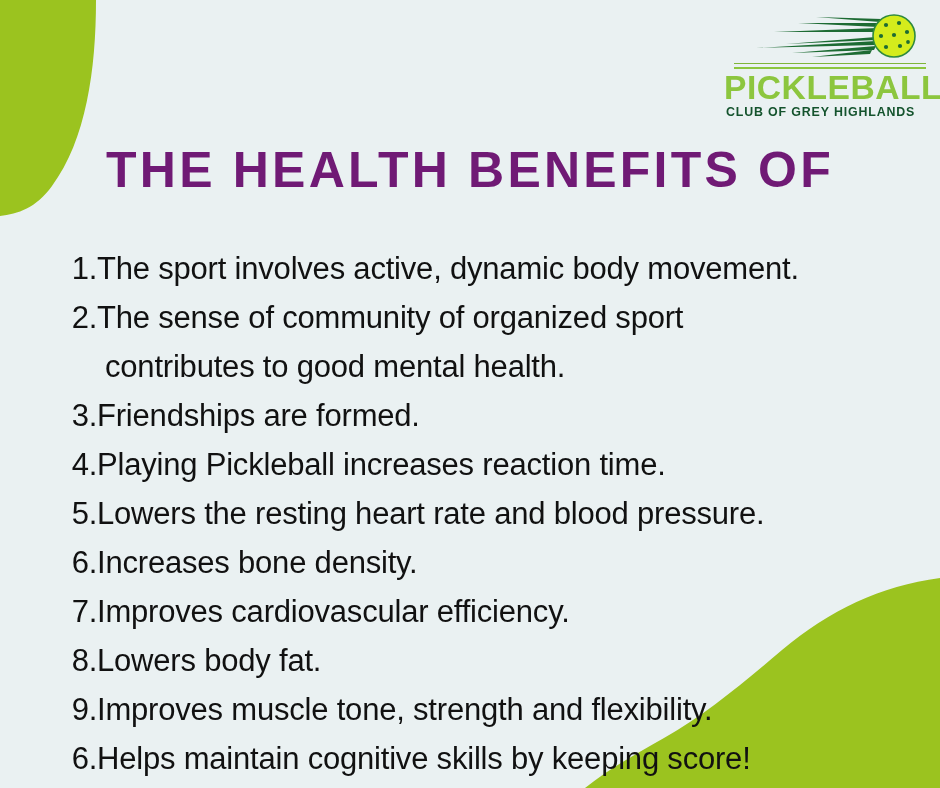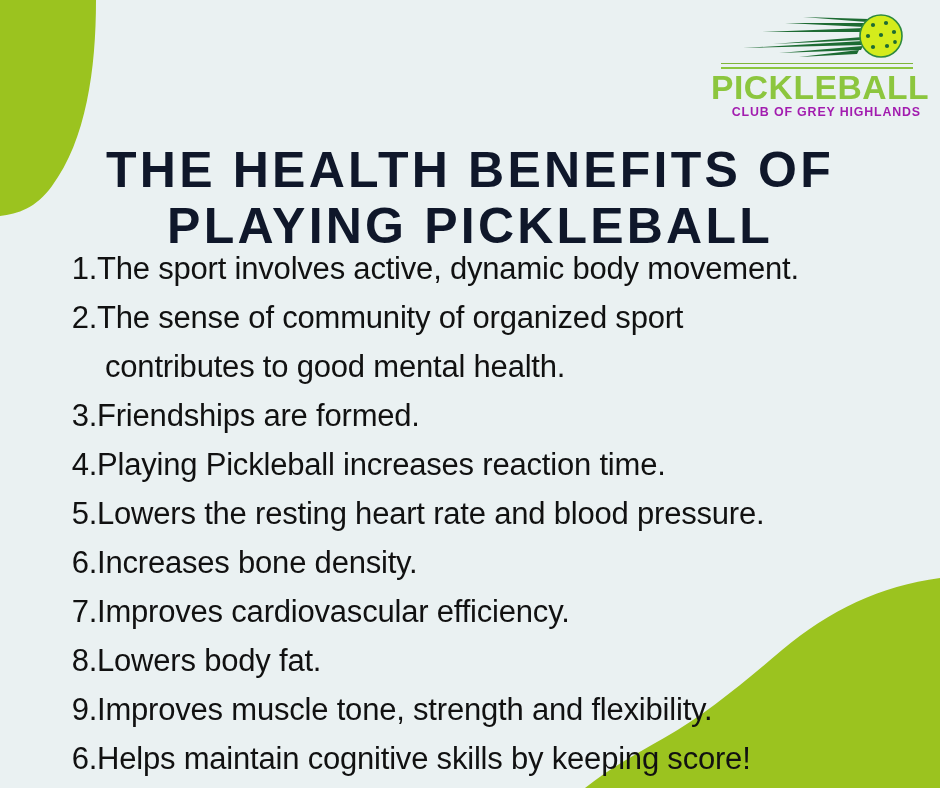--- a/index.html
+++ b/index.html
@@ -21,24 +21,24 @@
     position: absolute;
     left: 0; top: 0;
     width: 940px;
     height: 788px;
     pointer-events: none;
   }
 
   
   .logo {
     position: absolute;
-    right: 19px;
+    right: 6px;
     top: 12px;
     width: 208px;
-    text-align: right;
+    text-align: left;
   }
   .logo-ball-wrap {
     position: relative;
     height: 50px;
     width: 208px;
   }
   .logo-rules {
     width: 192px;
     margin: 0 auto;
     padding-top: 1px;
@@ -62,33 +62,33 @@
     color: #8cc63e;
     white-space: nowrap;
     transform: scaleX(1.02);
   }
   .logo-sub {
     font-family: "Liberation Sans", sans-serif;
     font-weight: bold;
     font-size: 12.4px;
     line-height: 15px;
     letter-spacing: 0.85px;
-    color: #a21caf;
+    color: #14532d;
     white-space: nowrap;
     margin-top: 1px;
   }
 
   
   .title {
     position: absolute;
     left: 0;
     top: 108px;
     width: 940px;
     text-align: center;
-    color: #0f172a;
+    color: #701a75;
     font-family: "Liberation Sans", sans-serif;
     font-weight: bold;
     font-size: 50px;
     line-height: 56px;
     letter-spacing: 3.2px;
     text-transform: uppercase;
   }
   .title-line { display: block; white-space: nowrap; }
 
   
@@ -169,21 +169,20 @@
     <div class="logo-rules">
       <div class="logo-rule thin"></div>
       <div class="logo-rule"></div>
     </div>
     <div class="logo-word">PICKLEBALL</div>
     <div class="logo-sub">CLUB OF GREY HIGHLANDS</div>
   </div>
 
   <h1 class="title">
     <span class="title-line">THE HEALTH BENEFITS OF</span>
-    <span class="title-line">PLAYING PICKLEBALL</span>
   </h1>
 
   <ol class="benefits" id="benefits-list">
       <li class="benefit-row">
         <span class="benefit-num">1.</span>
         <span class="benefit-text">The sport involves active, dynamic body movement.</span>
       </li>
       <li class="benefit-row">
         <span class="benefit-num">2.</span>
         <span class="benefit-text">The sense of community of organized sport</span>

